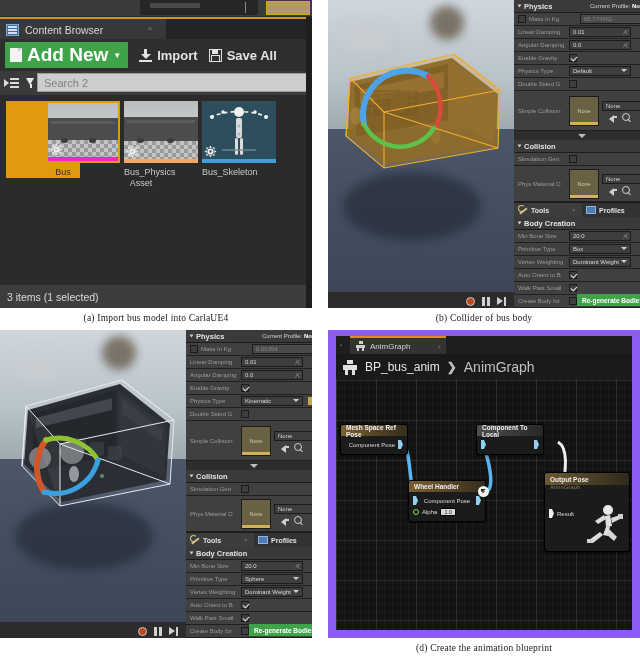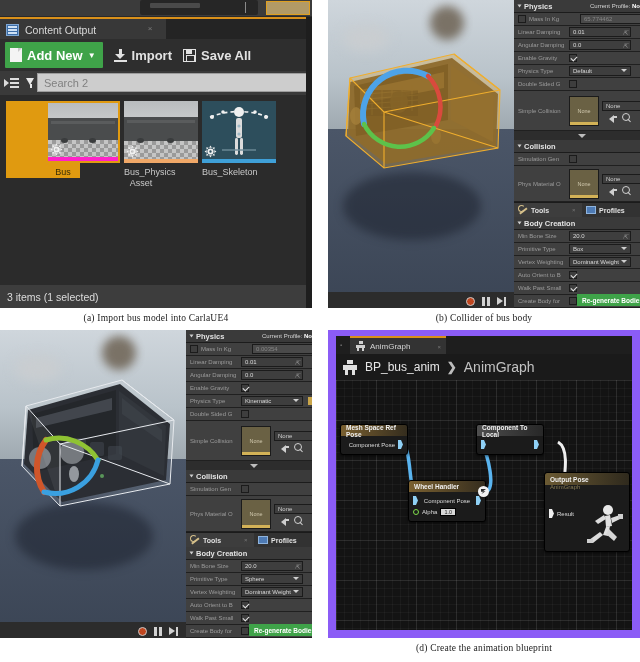--- a/index.html
+++ b/index.html
@@ -45,21 +45,21 @@
   .cb-icon::after{ content:""; position:absolute; left:1px; top:1px; right:1px; bottom:1px;
     background:
       linear-gradient(to bottom, #cfe2f5 0 2px, transparent 2px 3px, #cfe2f5 3px 5px, transparent 5px 6px, #cfe2f5 6px 8px, transparent 8px 9px);
   }
   .a-tab-label { color:#d8d8d8; font-size:10.5px; }
   .a-tab-x { position:absolute; left:146px; top:6px; width:8px; height:8px; color:#7c7c7c; font-size:8px; line-height:8px; text-align:center;}
   .a-toolbar { position:absolute; left:0; top:39px; width:312px; height:32px; background:#2e2e2e; display:flex; align-items:center; padding-left:5px; gap:11px; }
   .addnew { background:#3fa349; height:26px; display:flex; align-items:center; gap:5px; padding:0 7px 0 5px; border-radius:1px;}
   .addnew .pg { width:12px;height:14px;background:#f4f4f4; position:relative; }
   .addnew .pg::after{content:"";position:absolute;right:0;top:0;border-left:4px solid #c9c9c9;border-bottom:4px solid transparent;}
-  .addnew .lbl { color:#fff; font-size:13px; font-weight:bold; }
+  .addnew .lbl { color:#fff; font-size:19px; font-weight:bold; }
   .addnew .car { color:#fff; font-size:8px; }
   .tb-btn { display:flex; align-items:center; gap:5px; color:#e2e2e2; font-size:13px; font-weight:bold;}
   .ic-import { width:13px;height:13px; position:relative; }
   .ic-import::before{content:"";position:absolute;left:5px;top:0;width:3px;height:7px;background:#e2e2e2;}
   .ic-import::after{content:"";position:absolute;left:1.5px;top:5px;border-left:5px solid transparent;border-right:5px solid transparent;border-top:5px solid #e2e2e2;}
   .ic-imp-base{position:absolute;left:0;bottom:0;width:13px;height:2px;background:#e2e2e2;}
   .ic-save { width:13px;height:13px;border:1.6px solid #e2e2e2; position:relative;}
   .ic-save::before{content:"";position:absolute;left:2px;top:0;width:6px;height:4px;background:#e2e2e2;}
   .ic-save::after{content:"";position:absolute;left:1.5px;bottom:0;width:7px;height:5px;border:1.4px solid #e2e2e2;border-bottom:none;}
   .a-filterbar { position:absolute; left:0; top:71px; width:312px; height:24px; background:#3a3a3a; display:flex; align-items:center; padding-left:4px; gap:7px; }
@@ -217,21 +217,21 @@
           <div class="tbox">
               <div class="innerbar"></div>
               <div class="cursorln"></div>
             </div>
           <div class="thumbsm"></div>
         </div>
 
         <div class="a-tabbar">
           <div class="a-tab">
             <span class="cb-icon"></span>
-            <span class="a-tab-label">Content Output</span>
+            <span class="a-tab-label">Content Browser</span>
           </div>
           <div class="a-tab-x">×</div>
         </div>
 
         <div class="a-toolbar">
           <div class="addnew">
             <span class="pg"></span>
             <span class="lbl">Add New</span>
             <span class="car">▼</span>
           </div>

